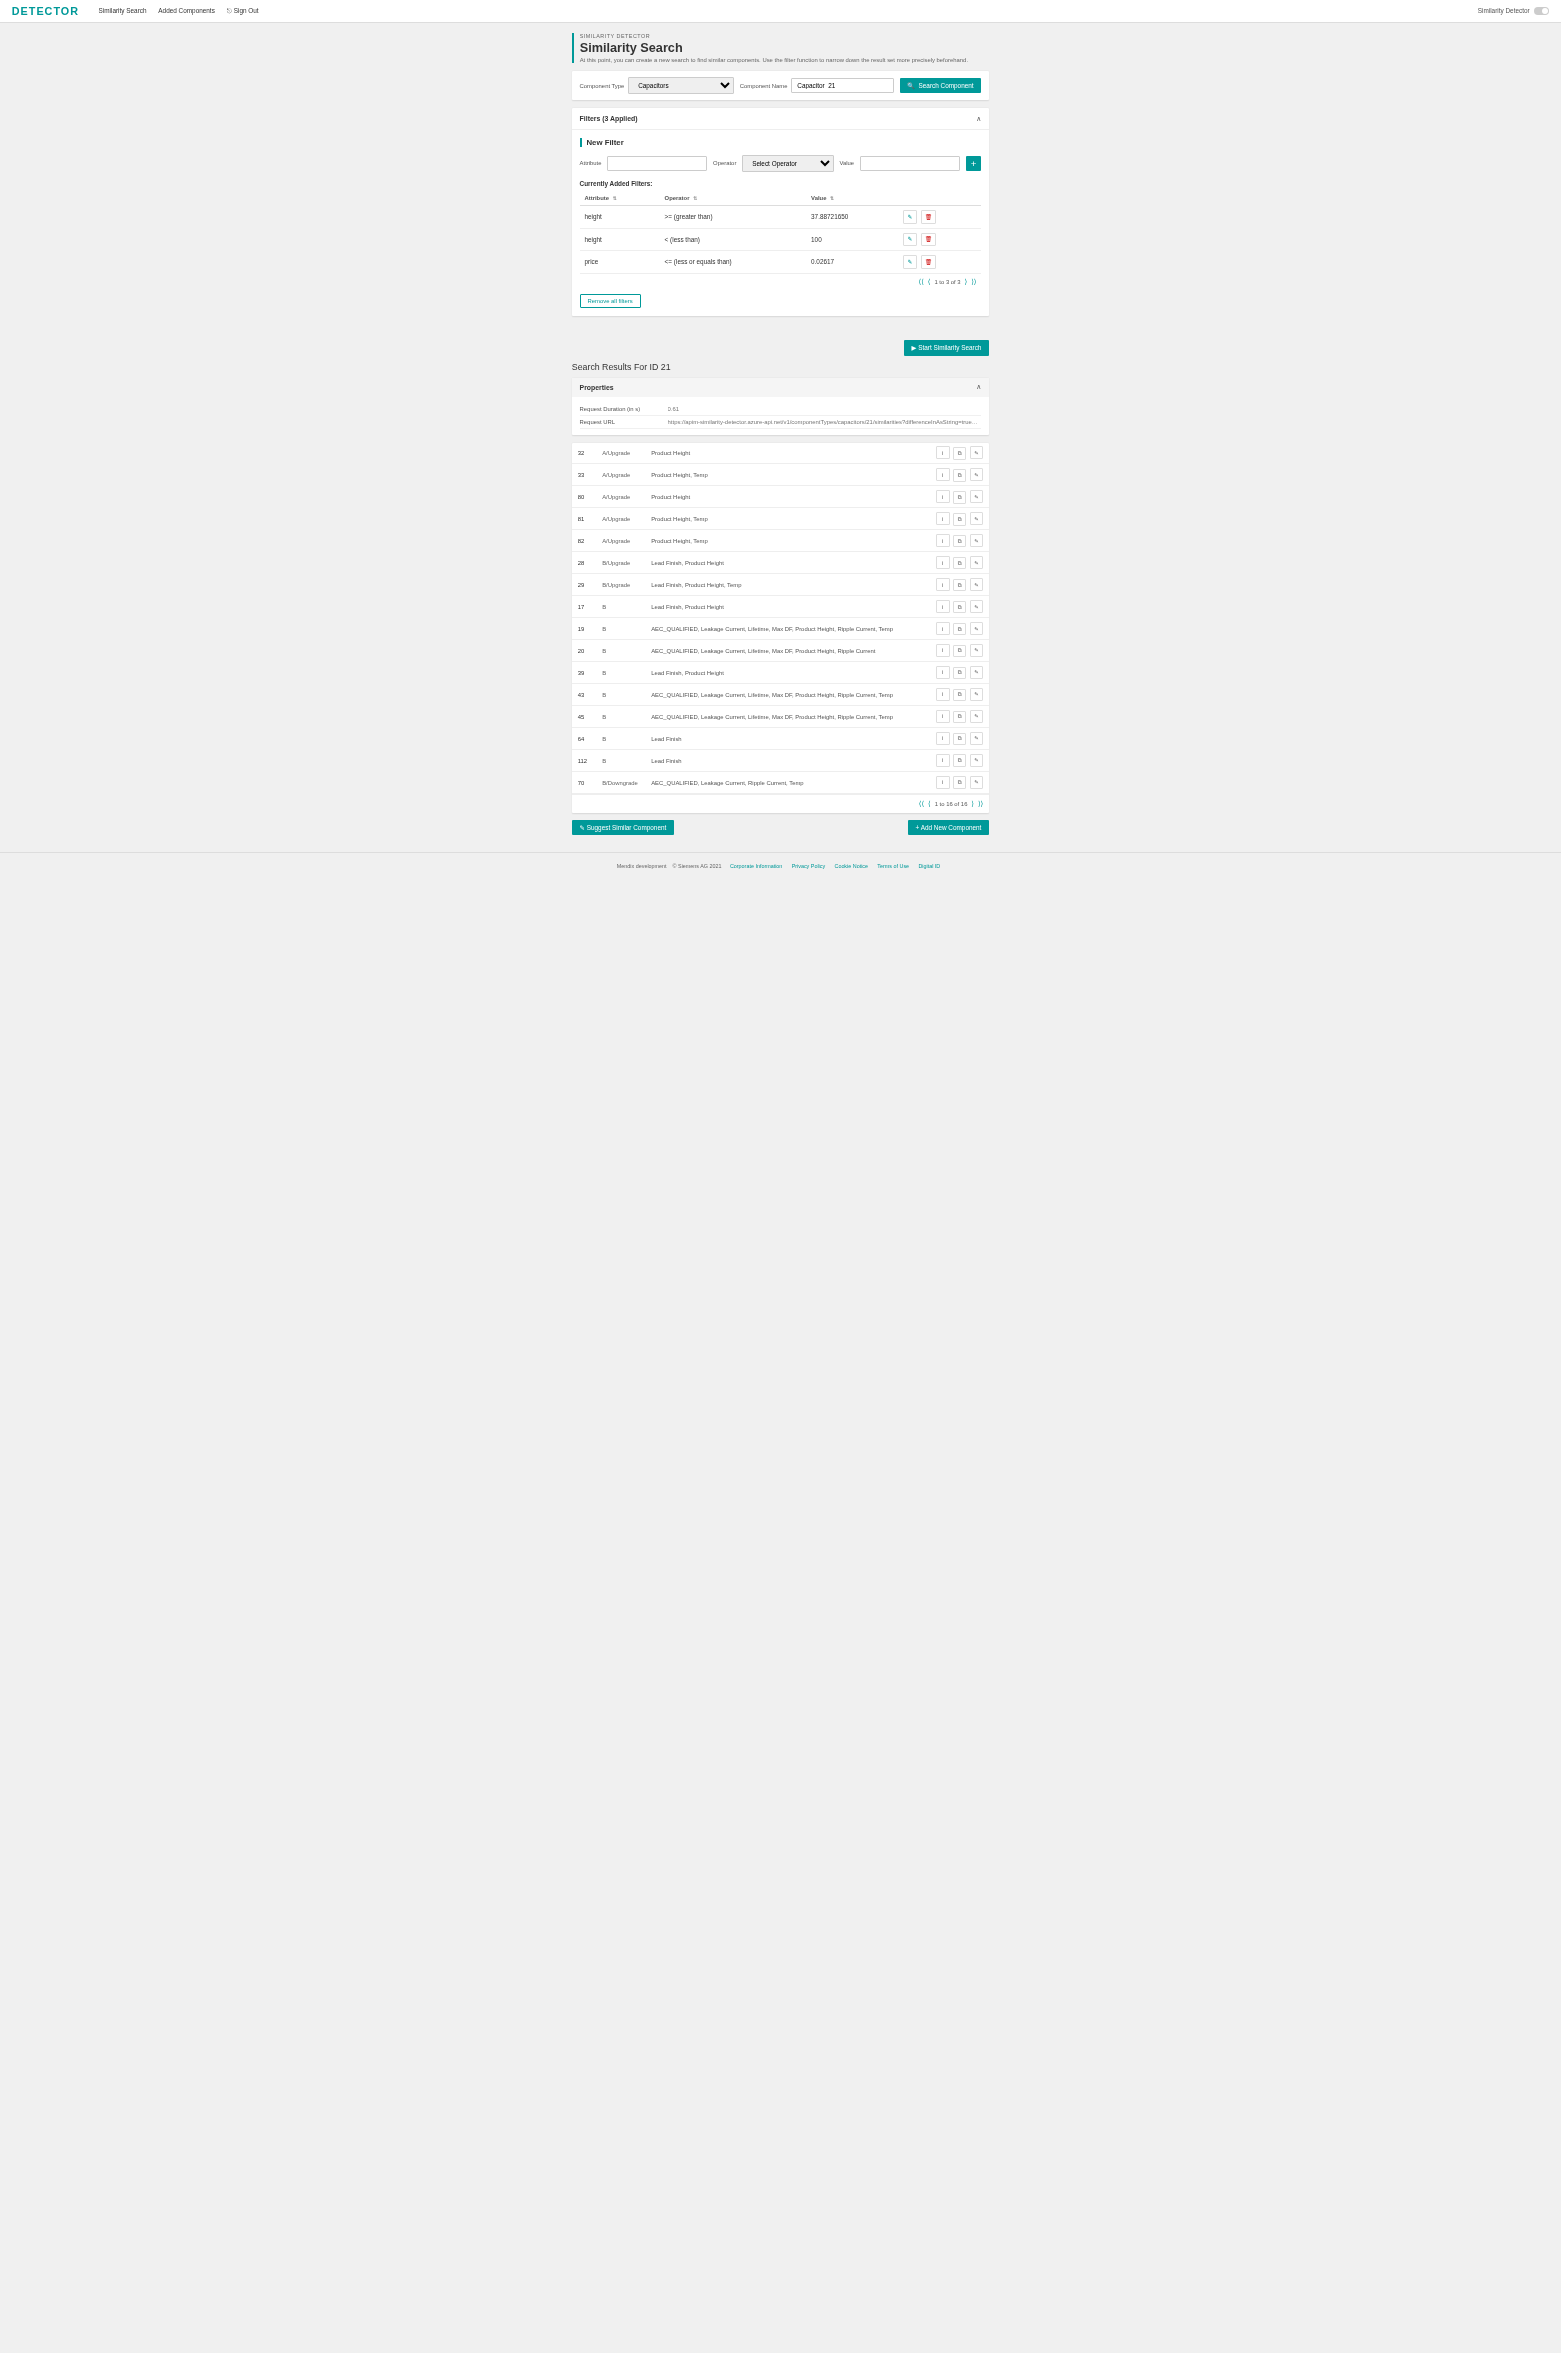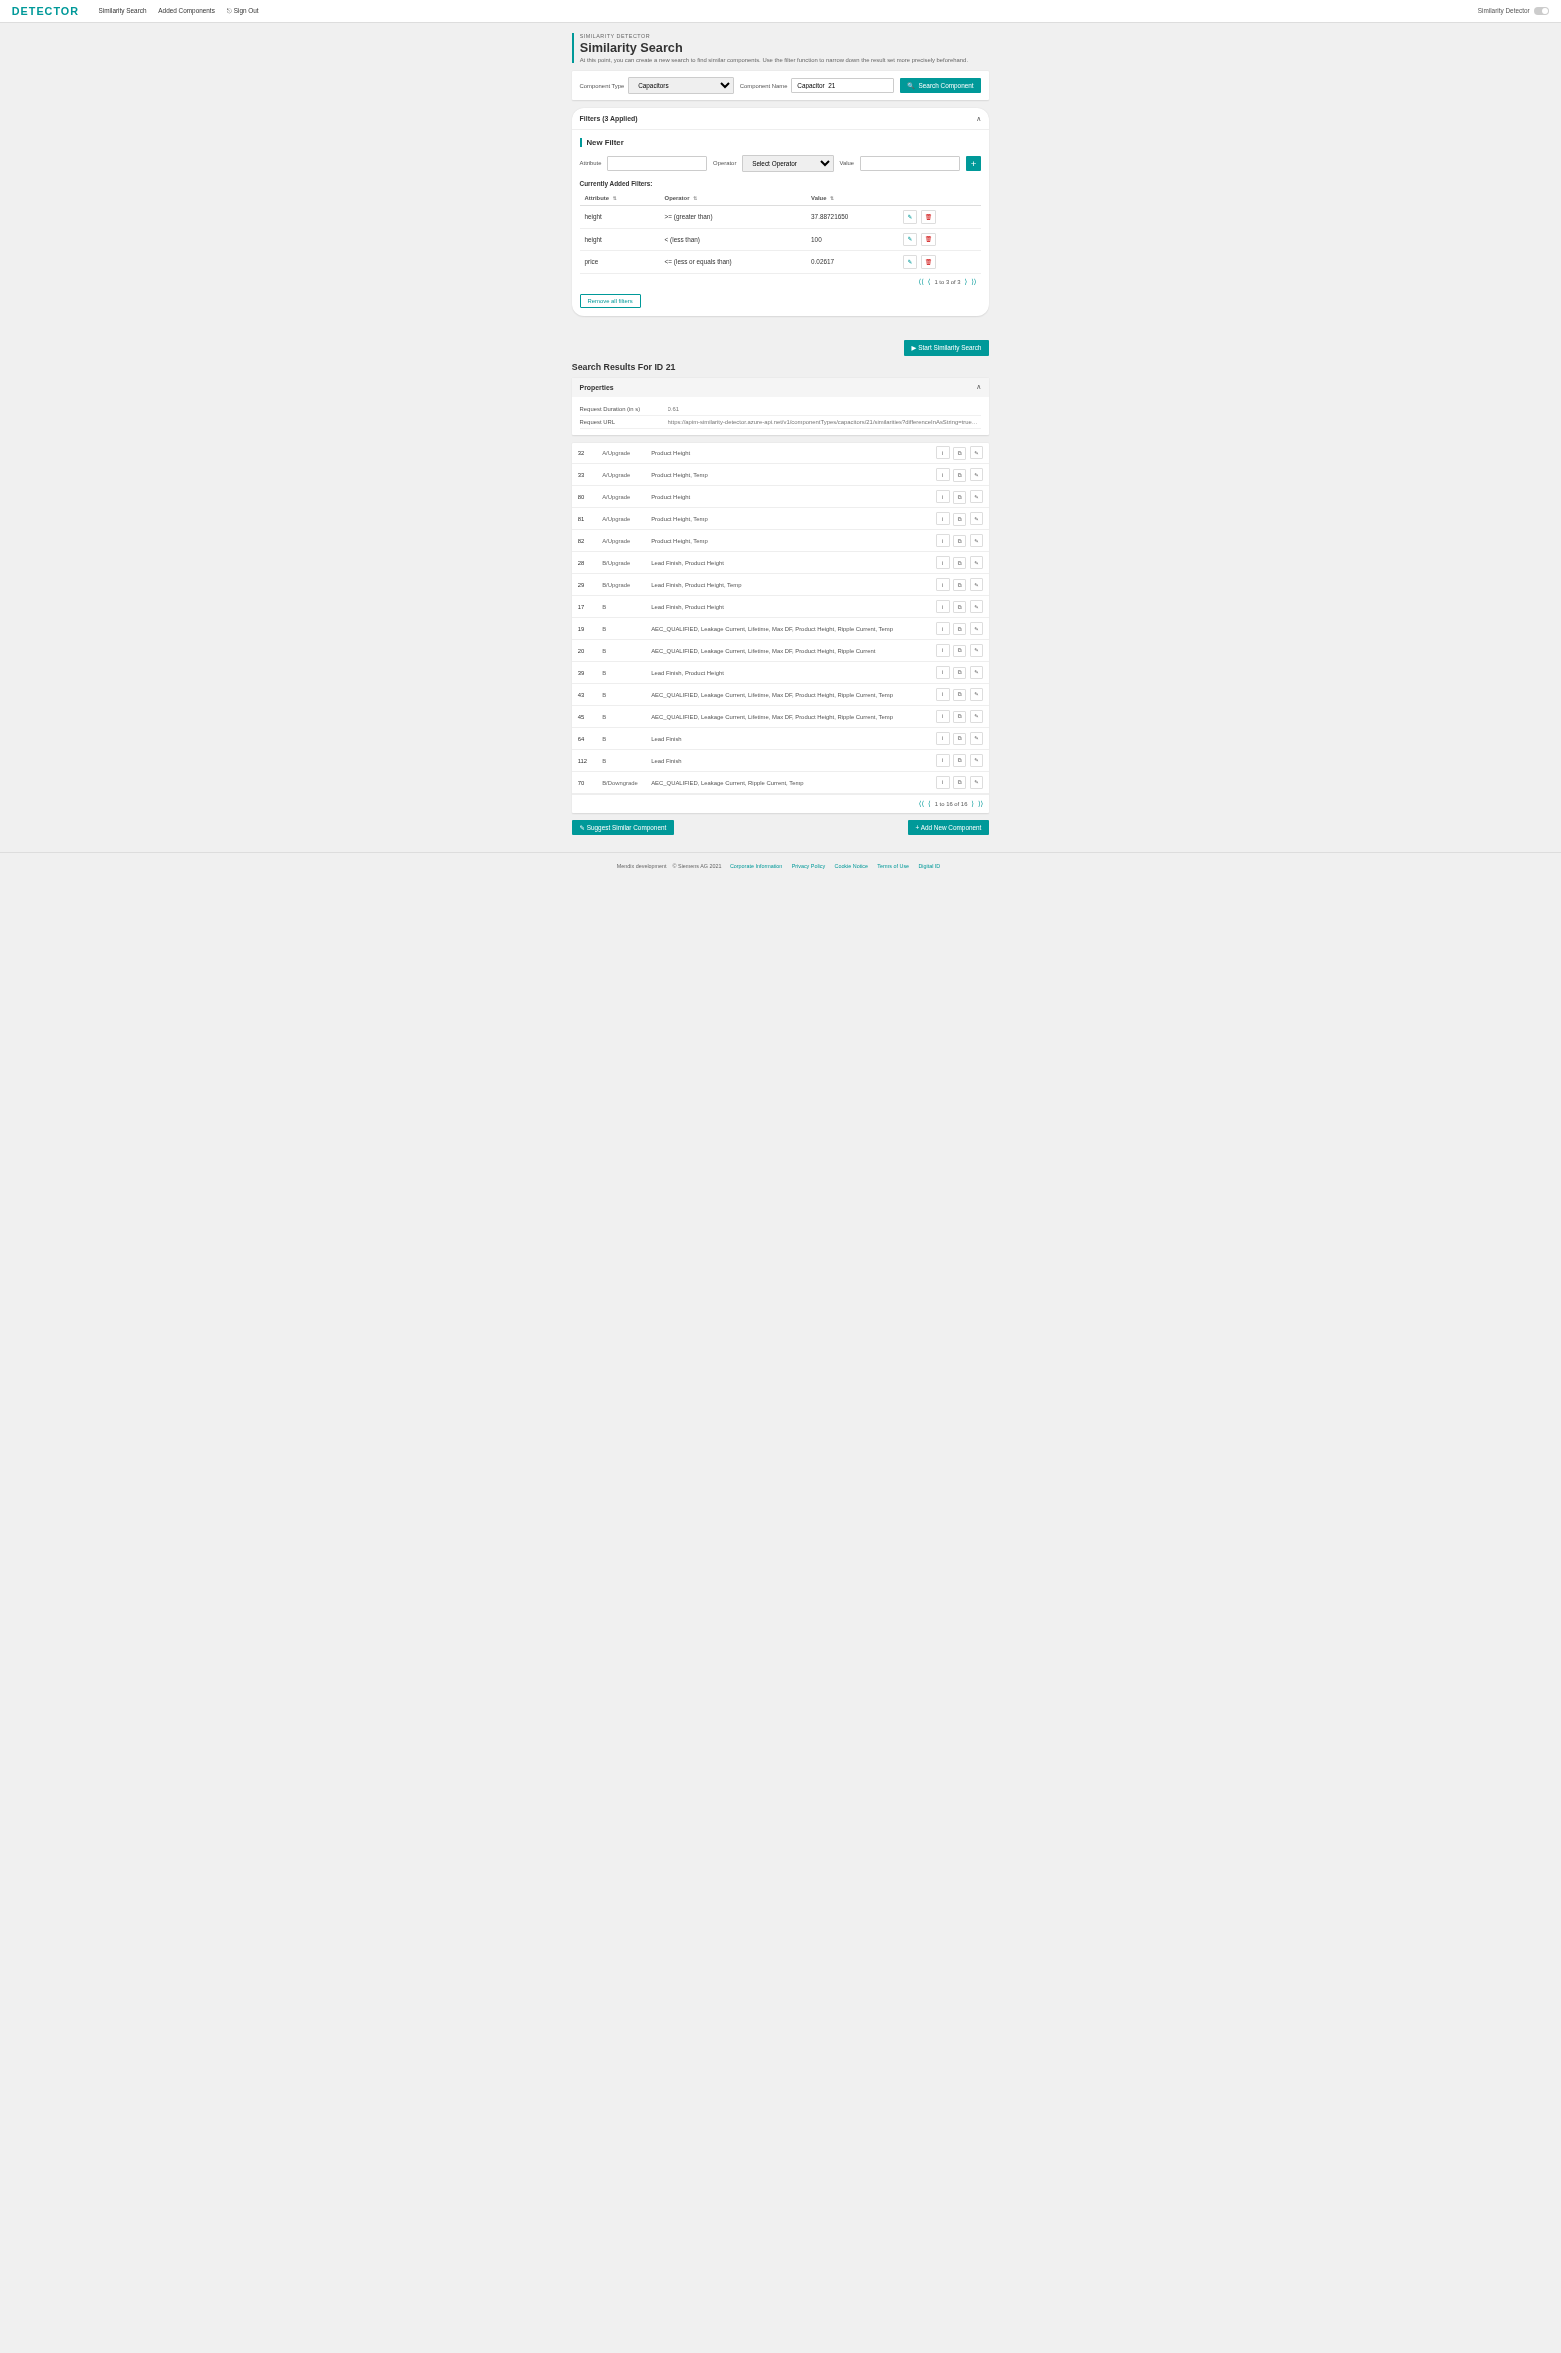--- a/index.html
+++ b/index.html
@@ -25,21 +25,21 @@
     .page-header .description { font-size: 5.9px; color: #666; }
 
     
     .search-row { display: flex; align-items: center; gap: 5.9px; margin-bottom: 7.8px; background: white; padding: 5.9px 7.8px; border-radius: 1px; box-shadow: 0 0.5px 1.5px rgba(0,0,0,0.1); }
     .search-row .field-group { display: flex; align-items: center; gap: 3.9px; flex: 1; }
     .search-row label { font-size: 5.9px; color: #555; white-space: nowrap; }
     .search-row select, .search-row input { border: 0.5px solid #ccc; padding: 2.9px 4.9px; font-size: 6.4px; border-radius: 1px; flex: 1; }
     .search-btn { background: #009999; color: white; border: none; padding: 3.9px 7.8px; font-size: 6.4px; cursor: pointer; border-radius: 1px; white-space: nowrap; display: flex; align-items: center; gap: 2.9px; }
 
     
-    .section { background: white; border-radius: 12px; box-shadow: 0 0.5px 1.5px rgba(0,0,0,0.1); margin-bottom: 7.8px; }
+    .section { background: white; border-radius: 1px; box-shadow: 0 0.5px 1.5px rgba(0,0,0,0.1); margin-bottom: 7.8px; }
     .section-header { display: flex; justify-content: space-between; align-items: center; padding: 6.9px 7.8px; cursor: pointer; border-bottom: 0.5px solid #eee; }
     .section-header h3 { font-size: 6.9px; font-weight: bold; }
     .section-body { padding: 7.8px; }
 
     
     .new-filter-title { border-left: 2px solid #009999; padding-left: 4.9px; font-size: 7.8px; font-weight: bold; margin-bottom: 7.8px; }
     .filter-row { display: flex; align-items: center; gap: 5.9px; margin-bottom: 7.8px; }
     .filter-row label { font-size: 5.9px; color: #555; white-space: nowrap; }
     .filter-row input, .filter-row select { border: 0.5px solid #ccc; padding: 2.9px 4.9px; font-size: 6.4px; border-radius: 1px; }
     .filter-attr { flex: 1.5; }
@@ -55,21 +55,21 @@
     .filters-table .sort-icon { color: #999; font-size: 4.9px; margin-left: 2px; }
     .action-btn { border: 0.5px solid #ddd; background: white; width: 14.7px; height: 13.7px; cursor: pointer; border-radius: 1px; font-size: 5.9px; margin-left: 2px; color: #009999; }
     .action-btn.red { color: #cc0000; }
     .pagination-row { display: flex; justify-content: flex-end; align-items: center; gap: 3.9px; padding: 3.9px 4.9px; font-size: 5.9px; color: #555; }
     .page-btn { background: none; border: none; cursor: pointer; color: #009999; font-size: 6.9px; }
     .remove-filters-btn { background: white; border: 0.5px solid #009999; color: #009999; padding: 2.9px 6.9px; font-size: 5.9px; cursor: pointer; border-radius: 1px; margin-top: 4.9px; }
 
     
     .results-section { margin-top: 7.8px; }
     .results-header { display: flex; justify-content: space-between; align-items: center; margin-bottom: 5.9px; }
-    .results-header h2 { font-size: 8.8px; font-weight: bold; color: #333; margin-top: 38px; }
+    .results-header h2 { font-size: 8.8px; font-weight: normal; color: #333; margin-top: 38px; }
     .start-search-btn { background: #009999; color: white; border: none; padding: 3.9px 7.8px; font-size: 6.4px; cursor: pointer; border-radius: 1px; display: flex; align-items: center; gap: 2.9px; }
 
     
     .properties-section { background: white; border-radius: 1px; box-shadow: 0 0.5px 1.5px rgba(0,0,0,0.1); margin-bottom: 7.8px; }
     .properties-header { display: flex; justify-content: space-between; align-items: center; padding: 5.9px 7.8px; background: #f5f5f5; }
     .properties-header h3 { font-size: 6.9px; font-weight: bold; }
     .properties-body { padding: 5.9px 7.8px; }
     .prop-row { display: flex; align-items: center; padding: 2.9px 0; border-bottom: 0.5px solid #f0f0f0; }
     .prop-label { width: 88px; font-size: 5.9px; color: #555; }
     .prop-value { font-size: 5.9px; color: #777; flex: 1; overflow: hidden; text-overflow: ellipsis; white-space: nowrap; }

